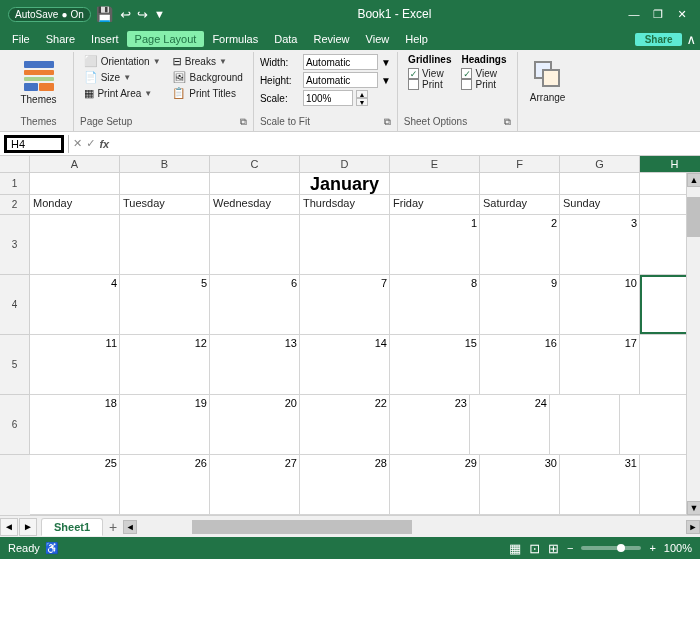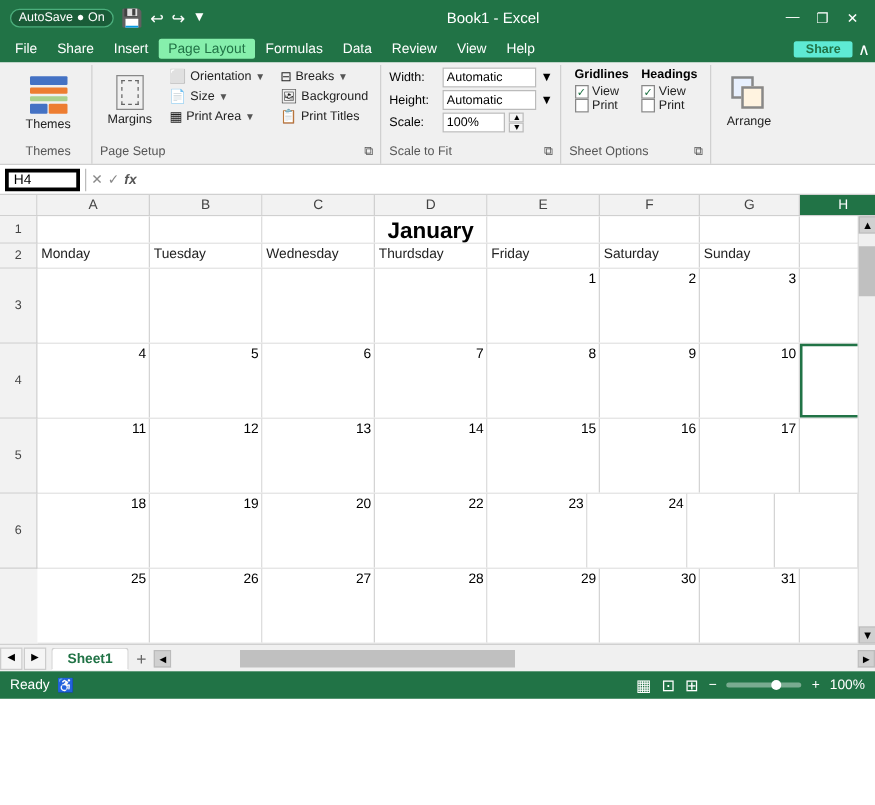--- a/index.html
+++ b/index.html
@@ -203,28 +203,20 @@
         </div>
         <span style="font-size:10px;">Themes</span>
       </div>
     </div>
     <div class="ribbon-group-label">Themes</div>
   </div>
 
   <div class="ribbon-group" style="min-width:160px;">
     <div class="ribbon-items" style="gap:4px;">
 
-      <div class="rb-large" style="min-width:44px;">
-        <div style="width:30px;height:32px;position:relative;">
-          <div style="width:22px;height:28px;border:1px solid #888;margin:2px auto;position:relative;">
-            <div style="position:absolute;top:3px;left:3px;right:3px;bottom:3px;border:1px dashed #666;"></div>
-          </div>
-        </div>
-        <span style="font-size:10px;">Margins</span>
-      </div>
 
       <div class="rb-small-col">
         <div class="rb-small">
           <span style="font-size:11px;">⬜</span>
           <span>Orientation</span>
           <span class="arrow">▼</span>
         </div>
         <div class="rb-small">
           <span style="font-size:11px;">📄</span>
           <span>Size</span>

